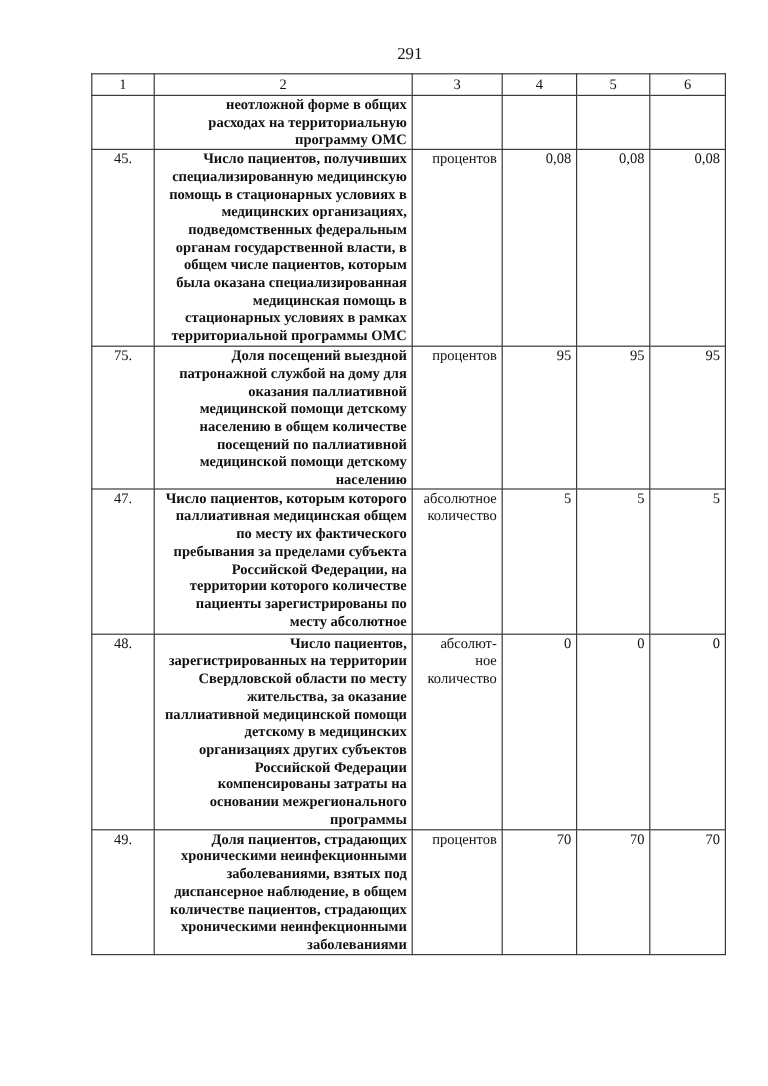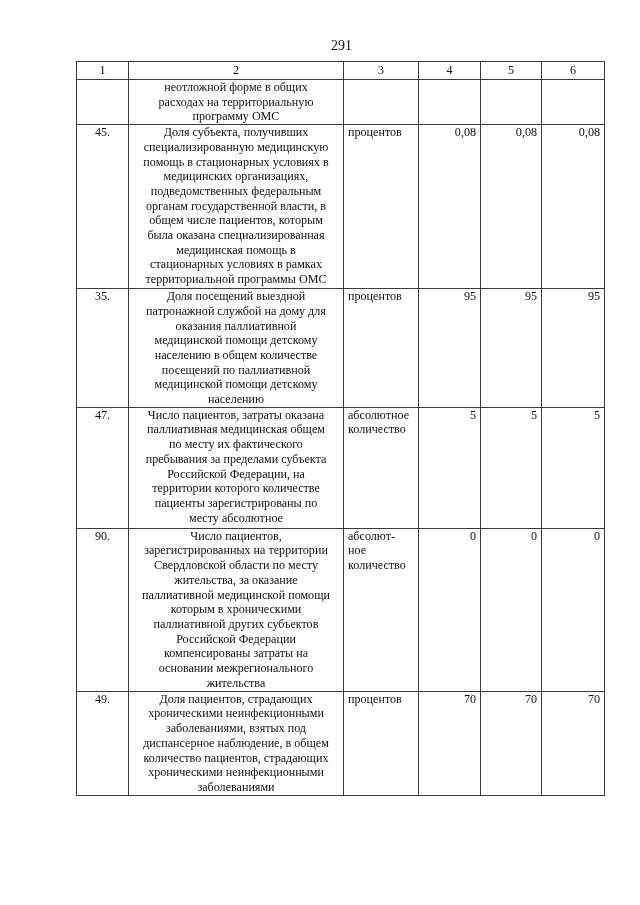--- a/index.html
+++ b/index.html
@@ -7,22 +7,22 @@
          font-family: "Liberation Serif", "DejaVu Serif", serif; color: #111; }
   .page-number { position: absolute; top: 38px; left: 0; width: 683px; text-align: center;
                  font-size: 14px; }
   table.doc { position: absolute; left: 76px; top: 61px; border-collapse: collapse;
               width: 528px; table-layout: fixed; font-size: 12.1px; line-height: 14.7px; }
   table.doc td { border: 1px solid #3a3a3a; vertical-align: top; padding: 0 4px; }
   col.c1 { width: 52px; } col.c2 { width: 215px; } col.c3 { width: 75px; }
   col.c4 { width: 62px; } col.c5 { width: 61px; } col.c6 { width: 63px; }
   tr.head td { text-align: center; height: 17px; line-height: 17px; padding: 0; }
   td.num { text-align: center; padding-top: 1px; }
-  td.desc { text-align: center; padding-left: 5px; padding-top: 1px; padding-bottom: 0; }
-  td.unit { text-align: left; padding: 1px 2px 0 2px; }
+  td.desc { text-align: right; padding-left: 5px; padding-top: 1px; padding-bottom: 0; font-weight: bold; }
+  td.unit { text-align: right; padding: 1px 2px 0 2px; }
   td.val { text-align: right; padding-top: 1px; }
   tr.r-cont td { height: 44px; }
   tr.r45 td { height: 163px; }
   tr.r46 td { height: 116px; }
   tr.r47 td { height: 120px; }
   tr.r48 td { height: 162px; }
   tr.r49 td { height: 102px; }
   .ln { display: block; white-space: nowrap; }
 </style>
 </head>
@@ -56,110 +56,110 @@
           <span class="ln">программу ОМС</span>
         </td>
         <td class="unit"></td>
         <td class="val"></td>
         <td class="val"></td>
         <td class="val"></td>
       </tr>
       <tr class="r45">
         <td class="num">45.</td>
         <td class="desc">
-          <span class="ln">Доля субъекта, получивших</span>
+          <span class="ln">Число пациентов, получивших</span>
           <span class="ln">специализированную медицинскую</span>
           <span class="ln">помощь в стационарных условиях в</span>
           <span class="ln">медицинских организациях,</span>
           <span class="ln">подведомственных федеральным</span>
           <span class="ln">органам государственной власти, в</span>
           <span class="ln">общем числе пациентов, которым</span>
           <span class="ln">была оказана специализированная</span>
           <span class="ln">медицинская помощь в</span>
           <span class="ln">стационарных условиях в рамках</span>
           <span class="ln">территориальной программы ОМС</span>
         </td>
         <td class="unit">
           <span class="ln">процентов</span>
         </td>
         <td class="val">0,08</td>
         <td class="val">0,08</td>
         <td class="val">0,08</td>
       </tr>
       <tr class="r46">
-        <td class="num">35.</td>
+        <td class="num">75.</td>
         <td class="desc">
           <span class="ln">Доля посещений выездной</span>
           <span class="ln">патронажной службой на дому для</span>
           <span class="ln">оказания паллиативной</span>
           <span class="ln">медицинской помощи детскому</span>
           <span class="ln">населению в общем количестве</span>
           <span class="ln">посещений по паллиативной</span>
           <span class="ln">медицинской помощи детскому</span>
           <span class="ln">населению</span>
         </td>
         <td class="unit">
           <span class="ln">процентов</span>
         </td>
         <td class="val">95</td>
         <td class="val">95</td>
         <td class="val">95</td>
       </tr>
       <tr class="r47">
         <td class="num">47.</td>
         <td class="desc">
-          <span class="ln">Число пациентов, затраты оказана</span>
+          <span class="ln">Число пациентов, которым которого</span>
           <span class="ln">паллиативная медицинская общем</span>
           <span class="ln">по месту их фактического</span>
           <span class="ln">пребывания за пределами субъекта</span>
           <span class="ln">Российской Федерации, на</span>
           <span class="ln">территории которого количестве</span>
           <span class="ln">пациенты зарегистрированы по</span>
           <span class="ln">месту абсолютное</span>
         </td>
         <td class="unit">
           <span class="ln">абсолютное</span>
           <span class="ln">количество</span>
         </td>
         <td class="val">5</td>
         <td class="val">5</td>
         <td class="val">5</td>
       </tr>
       <tr class="r48">
-        <td class="num">90.</td>
+        <td class="num">48.</td>
         <td class="desc">
           <span class="ln">Число пациентов,</span>
           <span class="ln">зарегистрированных на территории</span>
           <span class="ln">Свердловской области по месту</span>
           <span class="ln">жительства, за оказание</span>
           <span class="ln">паллиативной медицинской помощи</span>
-          <span class="ln">которым в хроническими</span>
-          <span class="ln">паллиативной других субъектов</span>
+          <span class="ln">детскому в медицинских</span>
+          <span class="ln">организациях других субъектов</span>
           <span class="ln">Российской Федерации</span>
           <span class="ln">компенсированы затраты на</span>
           <span class="ln">основании межрегионального</span>
-          <span class="ln">жительства</span>
+          <span class="ln">программы</span>
         </td>
         <td class="unit">
           <span class="ln">абсолют-</span>
           <span class="ln">ное</span>
           <span class="ln">количество</span>
         </td>
         <td class="val">0</td>
         <td class="val">0</td>
         <td class="val">0</td>
       </tr>
       <tr class="r49">
         <td class="num">49.</td>
         <td class="desc">
           <span class="ln">Доля пациентов, страдающих</span>
           <span class="ln">хроническими неинфекционными</span>
           <span class="ln">заболеваниями, взятых под</span>
           <span class="ln">диспансерное наблюдение, в общем</span>
-          <span class="ln">количество пациентов, страдающих</span>
+          <span class="ln">количестве пациентов, страдающих</span>
           <span class="ln">хроническими неинфекционными</span>
           <span class="ln">заболеваниями</span>
         </td>
         <td class="unit">
           <span class="ln">процентов</span>
         </td>
         <td class="val">70</td>
         <td class="val">70</td>
         <td class="val">70</td>
       </tr>

